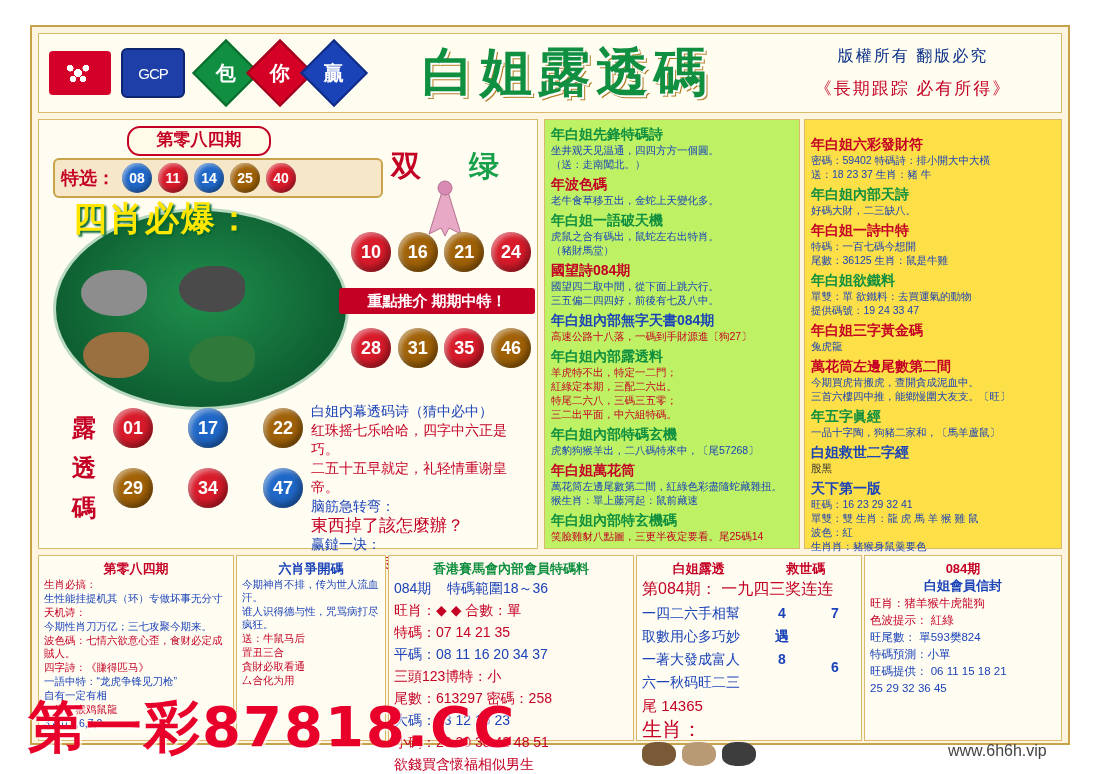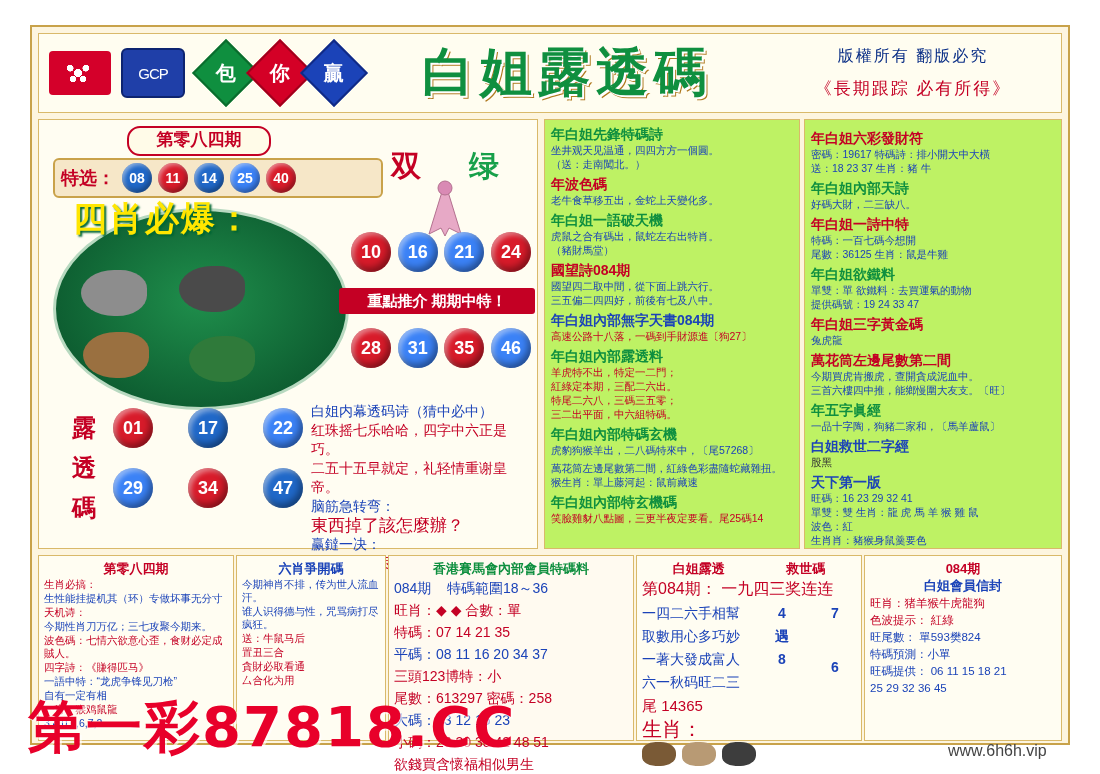--- a/index.html
+++ b/index.html
@@ -72,22 +72,22 @@
     position:absolute;left:0;top:0;width:500px;height:430px;
     background:#fffdf2;border:1px solid #d9b96a;box-sizing:border-box;
   }
   .col-mid{
     position:absolute;left:506px;top:0;width:256px;height:430px;
     background:#bef264;border:1px solid #d9b96a;box-sizing:border-box;
     padding:6px 6px;
   }
   .col-right{
     position:absolute;left:766px;top:0;width:258px;height:430px;
-    background:#bef264;border:1px solid #d9b96a;box-sizing:border-box;
-    padding:10px 6px;
+    background:#fde047;border:1px solid #d9b96a;box-sizing:border-box;
+    padding:16px 6px;
   }
 
   
   .period-tag{
     position:absolute;left:88px;top:6px;width:140px;height:26px;
     border:2px solid #c40024;border-radius:13px;background:#fffbe8;
     color:#c40024;font-size:17px;font-weight:bold;text-align:center;line-height:24px;
   }
   .tese-row{
     position:absolute;left:14px;top:38px;width:330px;height:40px;
@@ -96,21 +96,21 @@
   }
   .tese-label{color:#c40024;font-size:18px;font-weight:bold;margin-right:4px;}
   .ball{
     width:30px;height:30px;border-radius:50%;
     display:inline-flex;align-items:center;justify-content:center;
     color:#fff;font-size:14px;font-weight:bold;margin:0 3px;
     box-shadow:inset -2px -3px 5px rgba(0,0,0,.35), inset 2px 2px 4px rgba(255,255,255,.5);
   }
   .b-blue{background:#2068c8;}
   .b-red{background:#d81b2a;}
-  .b-green{background:#3b82f6;}
+  .b-green{background:#a16207;}
   .shuang{
     position:absolute;left:352px;top:26px;font-size:30px;font-weight:bold;color:#c40024;
   }
   .lv{
     position:absolute;left:430px;top:26px;font-size:30px;font-weight:bold;color:#17a04a;
   }
   .ribbon{
     position:absolute;left:382px;top:58px;width:48px;height:60px;
   }
   .oval{
@@ -345,33 +345,34 @@
         <p class="r">羊虎特不出，特定一二門；</p>
         <p class="r">紅綠定本期，三配二六出。</p>
         <p class="r">特尾二六八，三碼三五零；</p>
         <p class="r">三二出平面，中六組特碼。</p>
       </div>
       <div class="blk">
         <h4>年白姐內部特碼玄機</h4>
         <p>虎豹狗猴羊出，二八碼特來中，〔尾57268〕</p>
       </div>
       <div class="blk">
+        <h4 class="red">年白姐萬花筒</h4>
         <p>萬花筒左邊尾數第二間，紅綠色彩盡隨蛇藏雜扭。</p>
         <p>猴生肖：單上藤河起：鼠前藏速</p>
       </div>
       <div class="blk">
         <h4>年白姐內部特玄機碼</h4>
         <p class="r">笑臉雞豺八點圖，三更半夜定要看。尾25碼14</p>
       </div>
     </div>
 
     <div class="col-right">
       <div class="blk">
         <h4 class="red">年白姐六彩發財符</h4>
-        <p>密碼：19617 特碼詩：排小開大中大橫</p>
+        <p>密碼：59402 特碼詩：排小開大中大橫</p>
         <p>送：18 23 37 生肖：豬 牛</p>
       </div>
       <div class="blk">
         <h4>年白姐內部天詩</h4>
         <p>好碼大財，二三缺八。</p>
       </div>
       <div class="blk">
         <h4 class="red">年白姐一詩中特</h4>
         <p>特碼：一百七碼今想開</p>
         <p>尾數：36125 生肖：鼠是牛雞</p>

